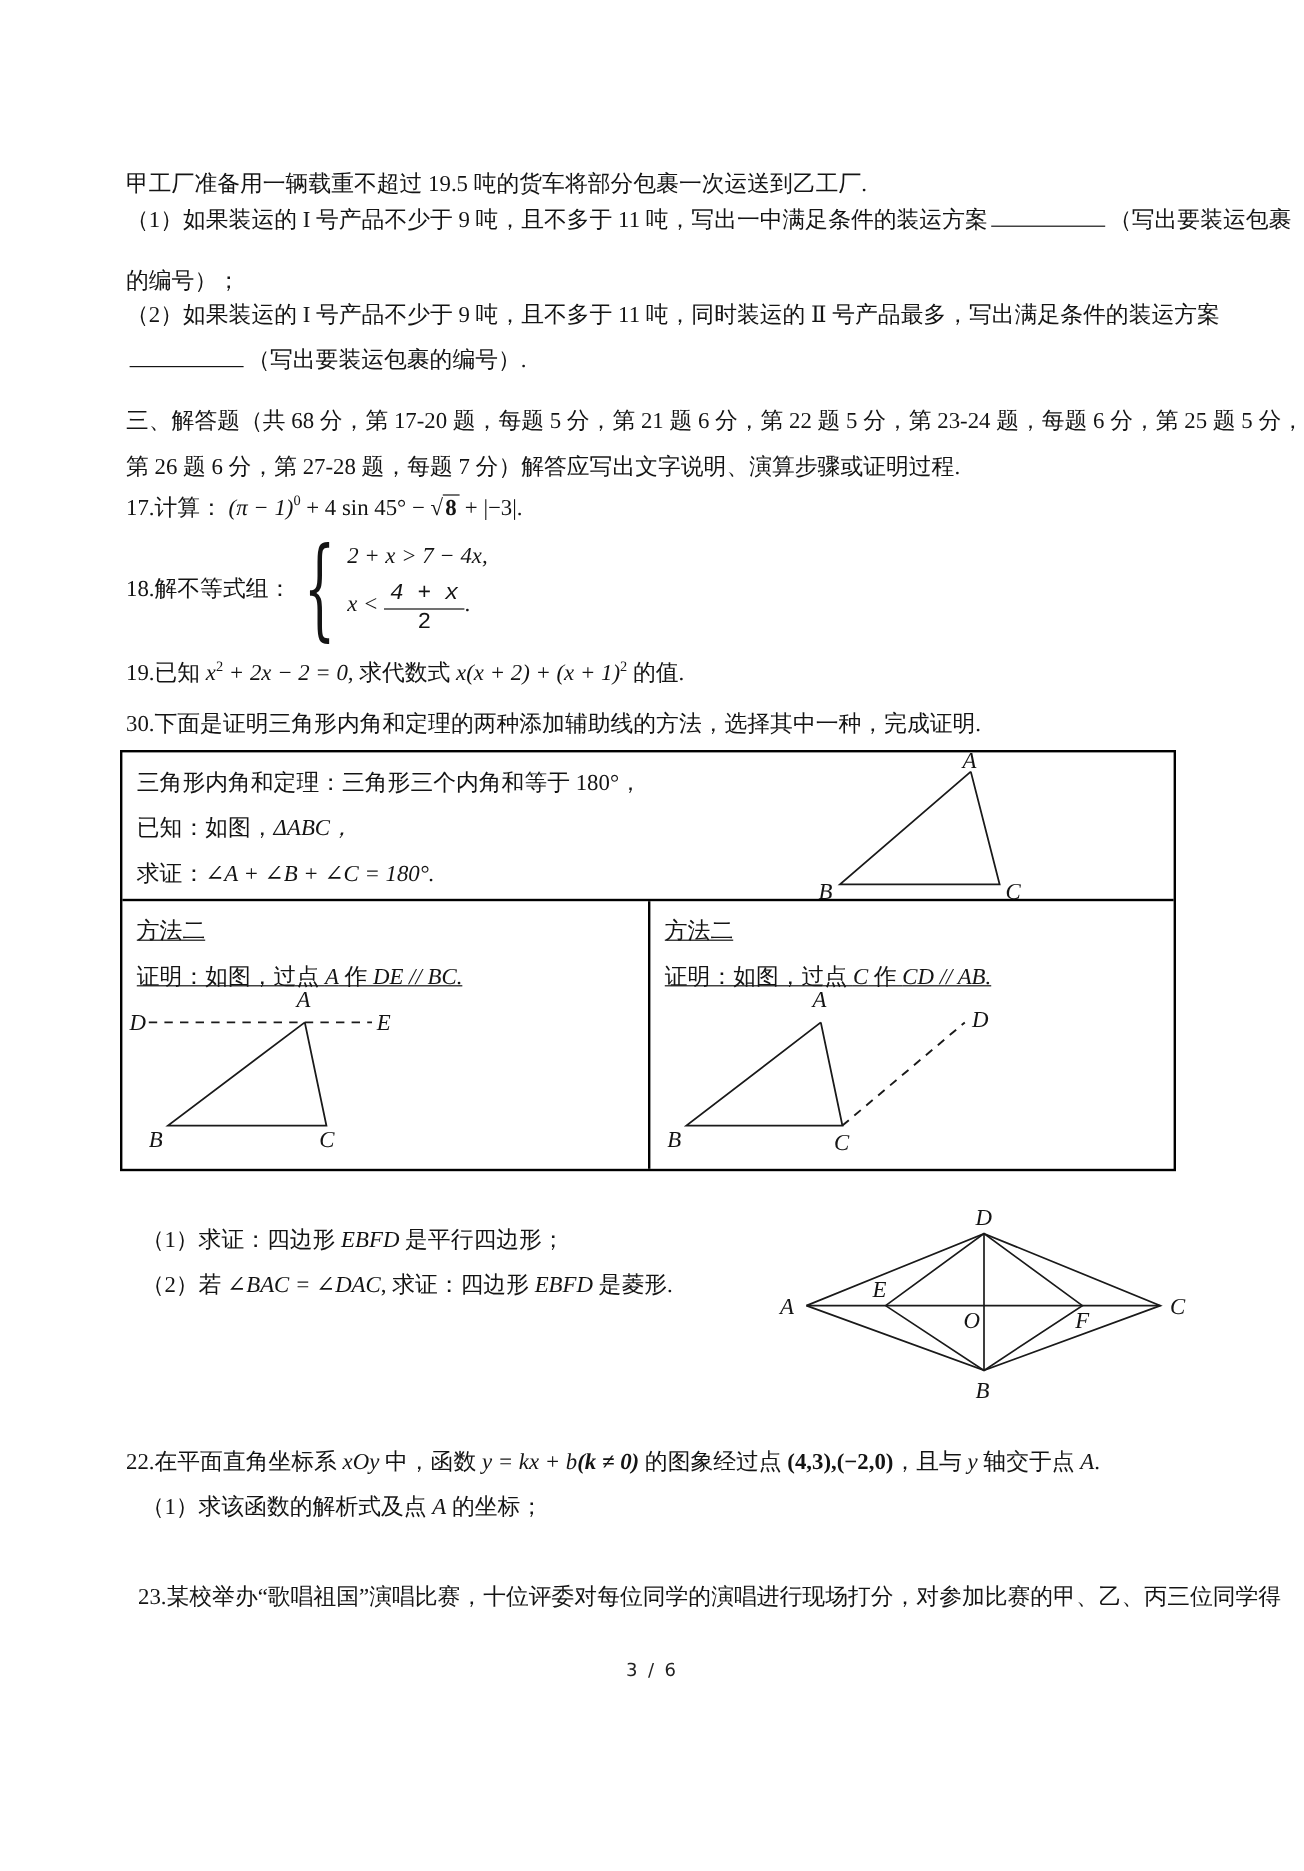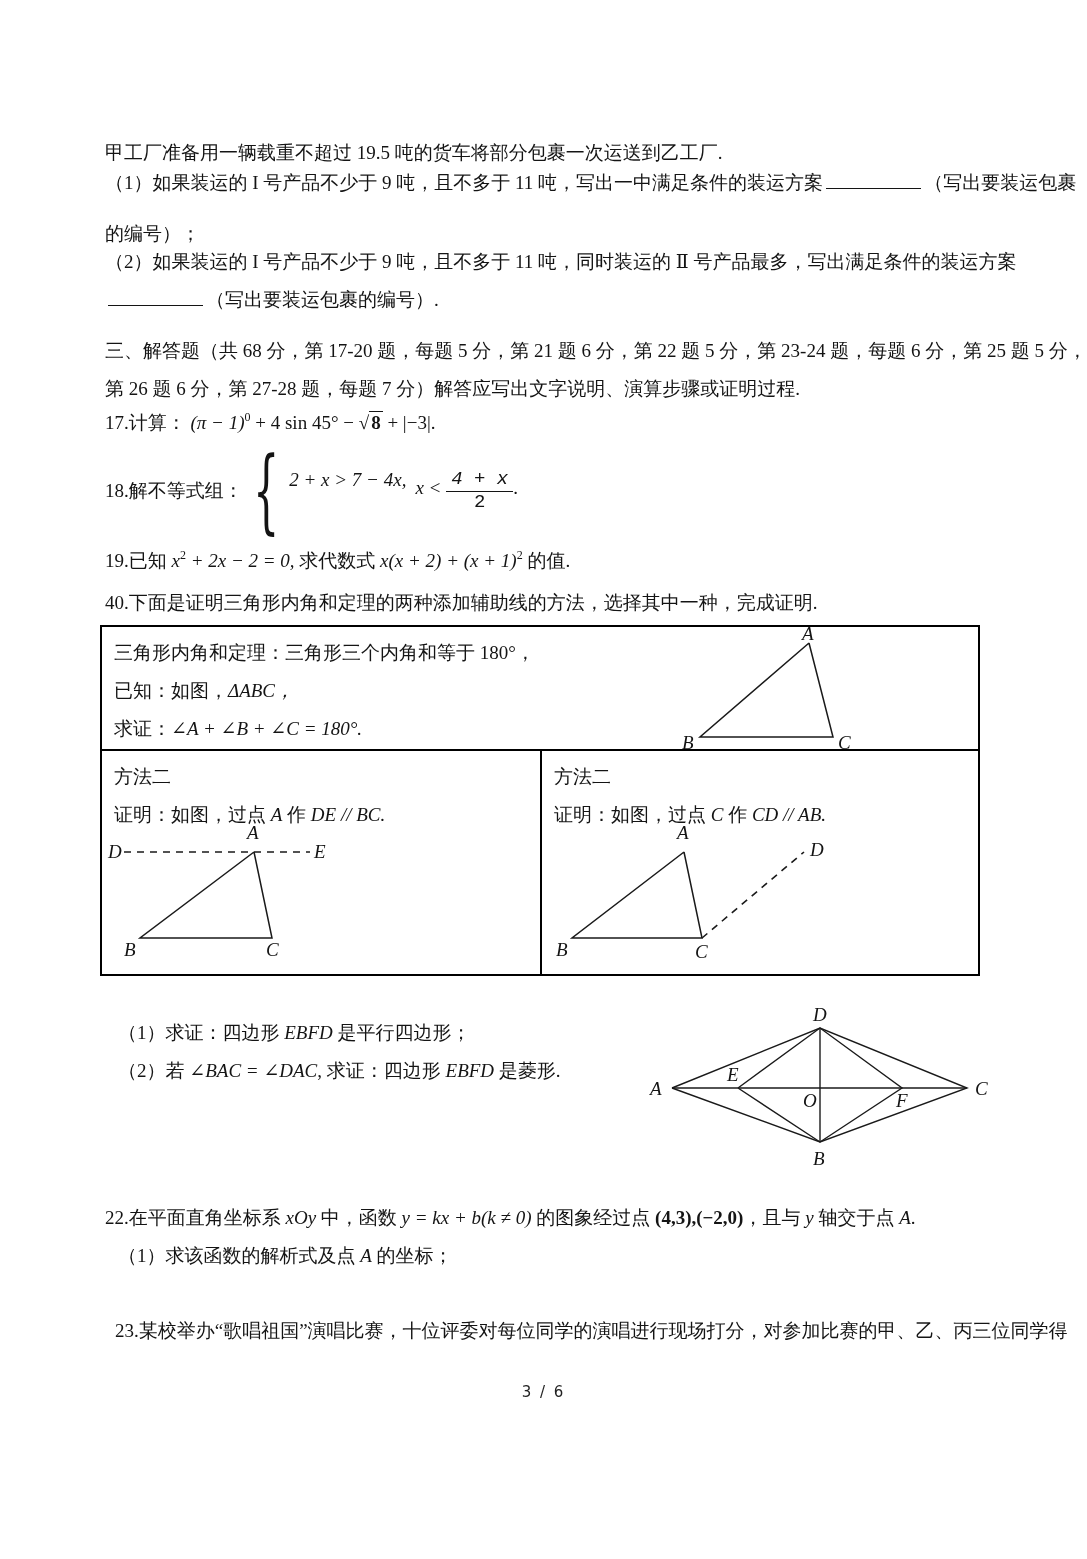--- a/index.html
+++ b/index.html
@@ -7,37 +7,37 @@
     position:relative;
     width:1087px;height:1559px;
     background:#ffffff;
     font-family:"Liberation Serif","DejaVu Serif",serif;
     font-size:19px;color:#141414;
     overflow:hidden;
   }
   .abs{position:absolute;white-space:nowrap;}
   .m{font-style:italic;}
   .mb{font-weight:bold;}
-  .mbi{font-weight:normal;font-style:italic;}
+  .mbi{font-weight:bold;font-style:italic;}
   .sup{font-size:12px;position:relative;top:-8px;}
   .blank{display:inline-block;width:95px;border-bottom:1.5px solid #141414;height:1em;vertical-align:baseline;margin:0 3px;}
   .rad{font-style:normal;}
   .radicand{border-top:1.7px solid #141414;padding:0 2px;}
   
   .sysrow{display:flex;align-items:center;}
   .brace{font-family:"DejaVu Serif",serif;font-size:92px;font-weight:400;line-height:0.9;display:inline-block;transform:scaleX(0.45);transform-origin:center;margin:0 -8px 0 -6px;}
-  .syscol{display:inline-flex;gap:9px;margin-left:2px;}
+  .syscol{display:inline-flex;flex-direction:column;gap:9px;margin-left:2px;}
   .frac{display:inline-block;text-align:center;vertical-align:-14px;line-height:1.15;font-family:Liberation Mono, monospace;}
   .frac .num{display:block;border-bottom:1.6px solid #141414;padding:0 5px 1px 5px;}
   .frac .den{display:block;}
   
   .mbox{position:absolute;left:100px;top:625px;width:880px;height:351px;border:2px solid #000;box-sizing:border-box;}
   .mbox-top{position:relative;height:124px;border-bottom:2px solid #000;box-sizing:border-box;padding:7px 12px 0 12px;line-height:38px;}
   .mbox-bottom{display:flex;height:223px;}
-  .mcell{position:relative;box-sizing:border-box;padding:7px 12px 0 12px;line-height:38px;}
+  .mcell{position:relative;box-sizing:border-box;padding:7px 12px 0 12px;line-height:38px;text-decoration:underline;}
   .mcell-left{width:440px;border-right:2px solid #000;}
   .mcell-right{flex:1;}
   svg text{font-family:"Liberation Serif","DejaVu Serif",serif;font-size:19px;font-style:italic;fill:#141414;}
   .footer{position:absolute;left:0;right:0;top:1383px;text-align:center;font-family:"DejaVu Sans","Liberation Sans",sans-serif;font-size:15px;letter-spacing:2px;color:#222;}
 </style>
 </head>
 <body>
 
 <div class="page">
 
@@ -67,21 +67,21 @@
       <span>
         <span class="m">x &lt; </span><span class="frac"><span class="num m">4 + x</span><span class="den">2</span></span><span>.</span>
       </span>
     </span>
   </div>
 
   <div class="abs" style="left:105px;top:548px">
     <span>19.已知 </span><span class="m">x</span><span class="sup">2</span><span class="m"> + 2x − 2 = 0,</span><span> 求代数式 </span><span class="m">x(x + 2) + (x + 1)</span><span class="sup">2</span><span> 的值.</span>
   </div>
 
-  <div class="abs" style="left:105px;top:590px">40.下面是证明三角形内角和定理的两种添加辅助线的方法，选择其中一种，完成证明.</div>
+  <div class="abs" style="left:105px;top:590px">30.下面是证明三角形内角和定理的两种添加辅助线的方法，选择其中一种，完成证明.</div>
 
   <div class="mbox">
     <div class="mbox-top">
       <div>三角形内角和定理：三角形三个内角和等于 180°，</div>
       <div><span>已知：如图，</span><span class="m">ΔABC，</span></div>
       <div><span>求证：</span><span class="m">∠A + ∠B + ∠C = 180°.</span></div>
       <svg width="310" height="126" style="position:absolute;left:560px;top:0px">
         <polyline points="147,16 38,110 171,110 147,16" fill="none" stroke="#1a1a1a" stroke-width="1.5"></polyline>
         <text x="140" y="13">A</text>
         <text x="20" y="122">B</text>

